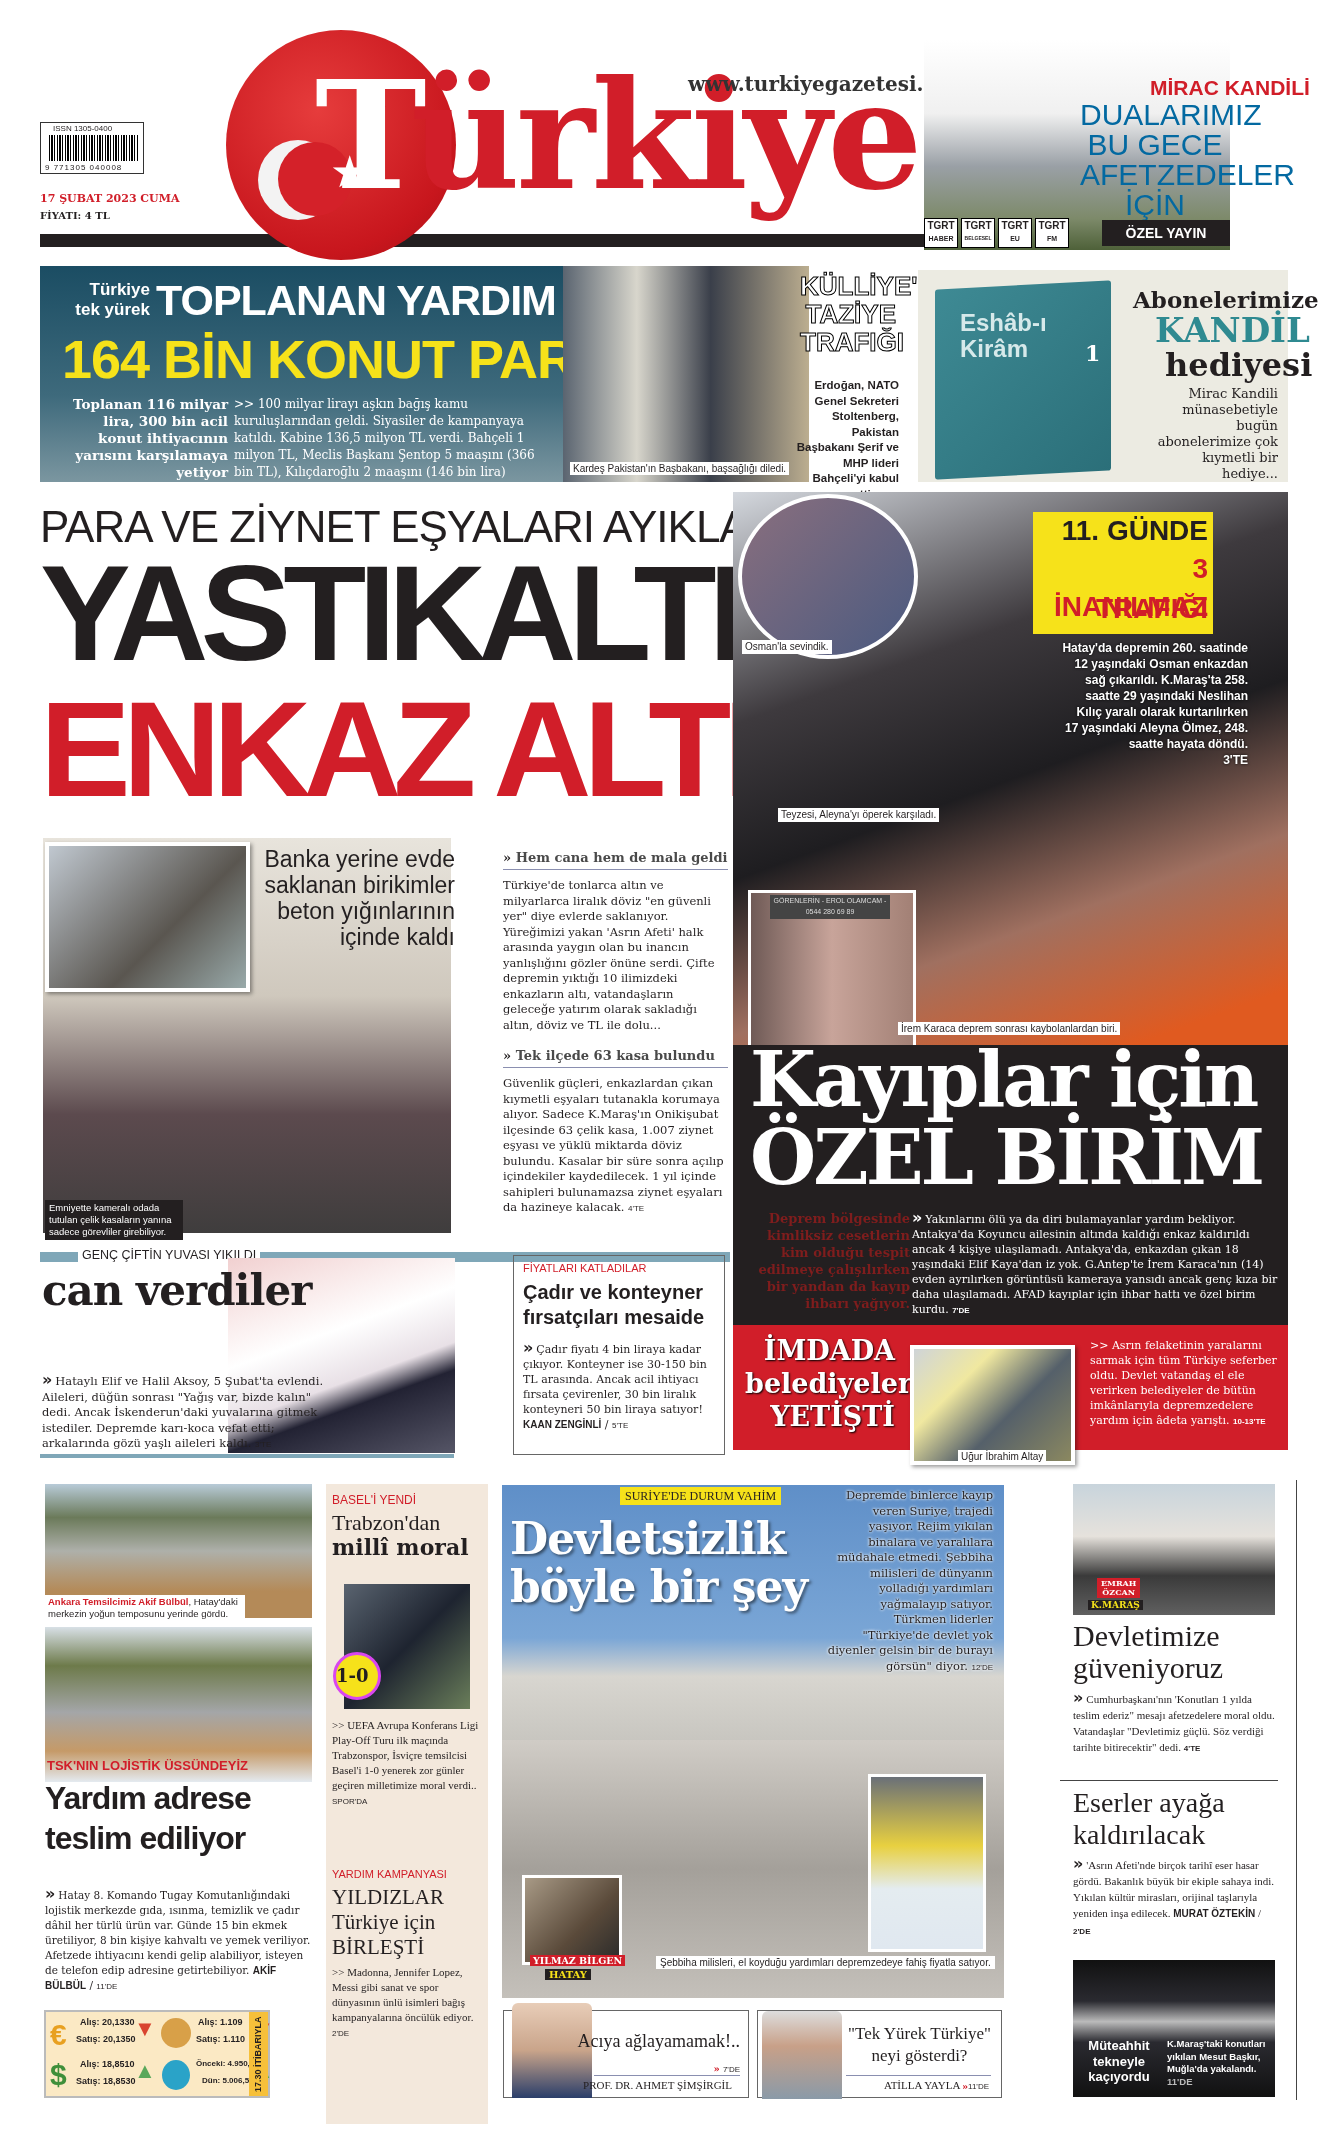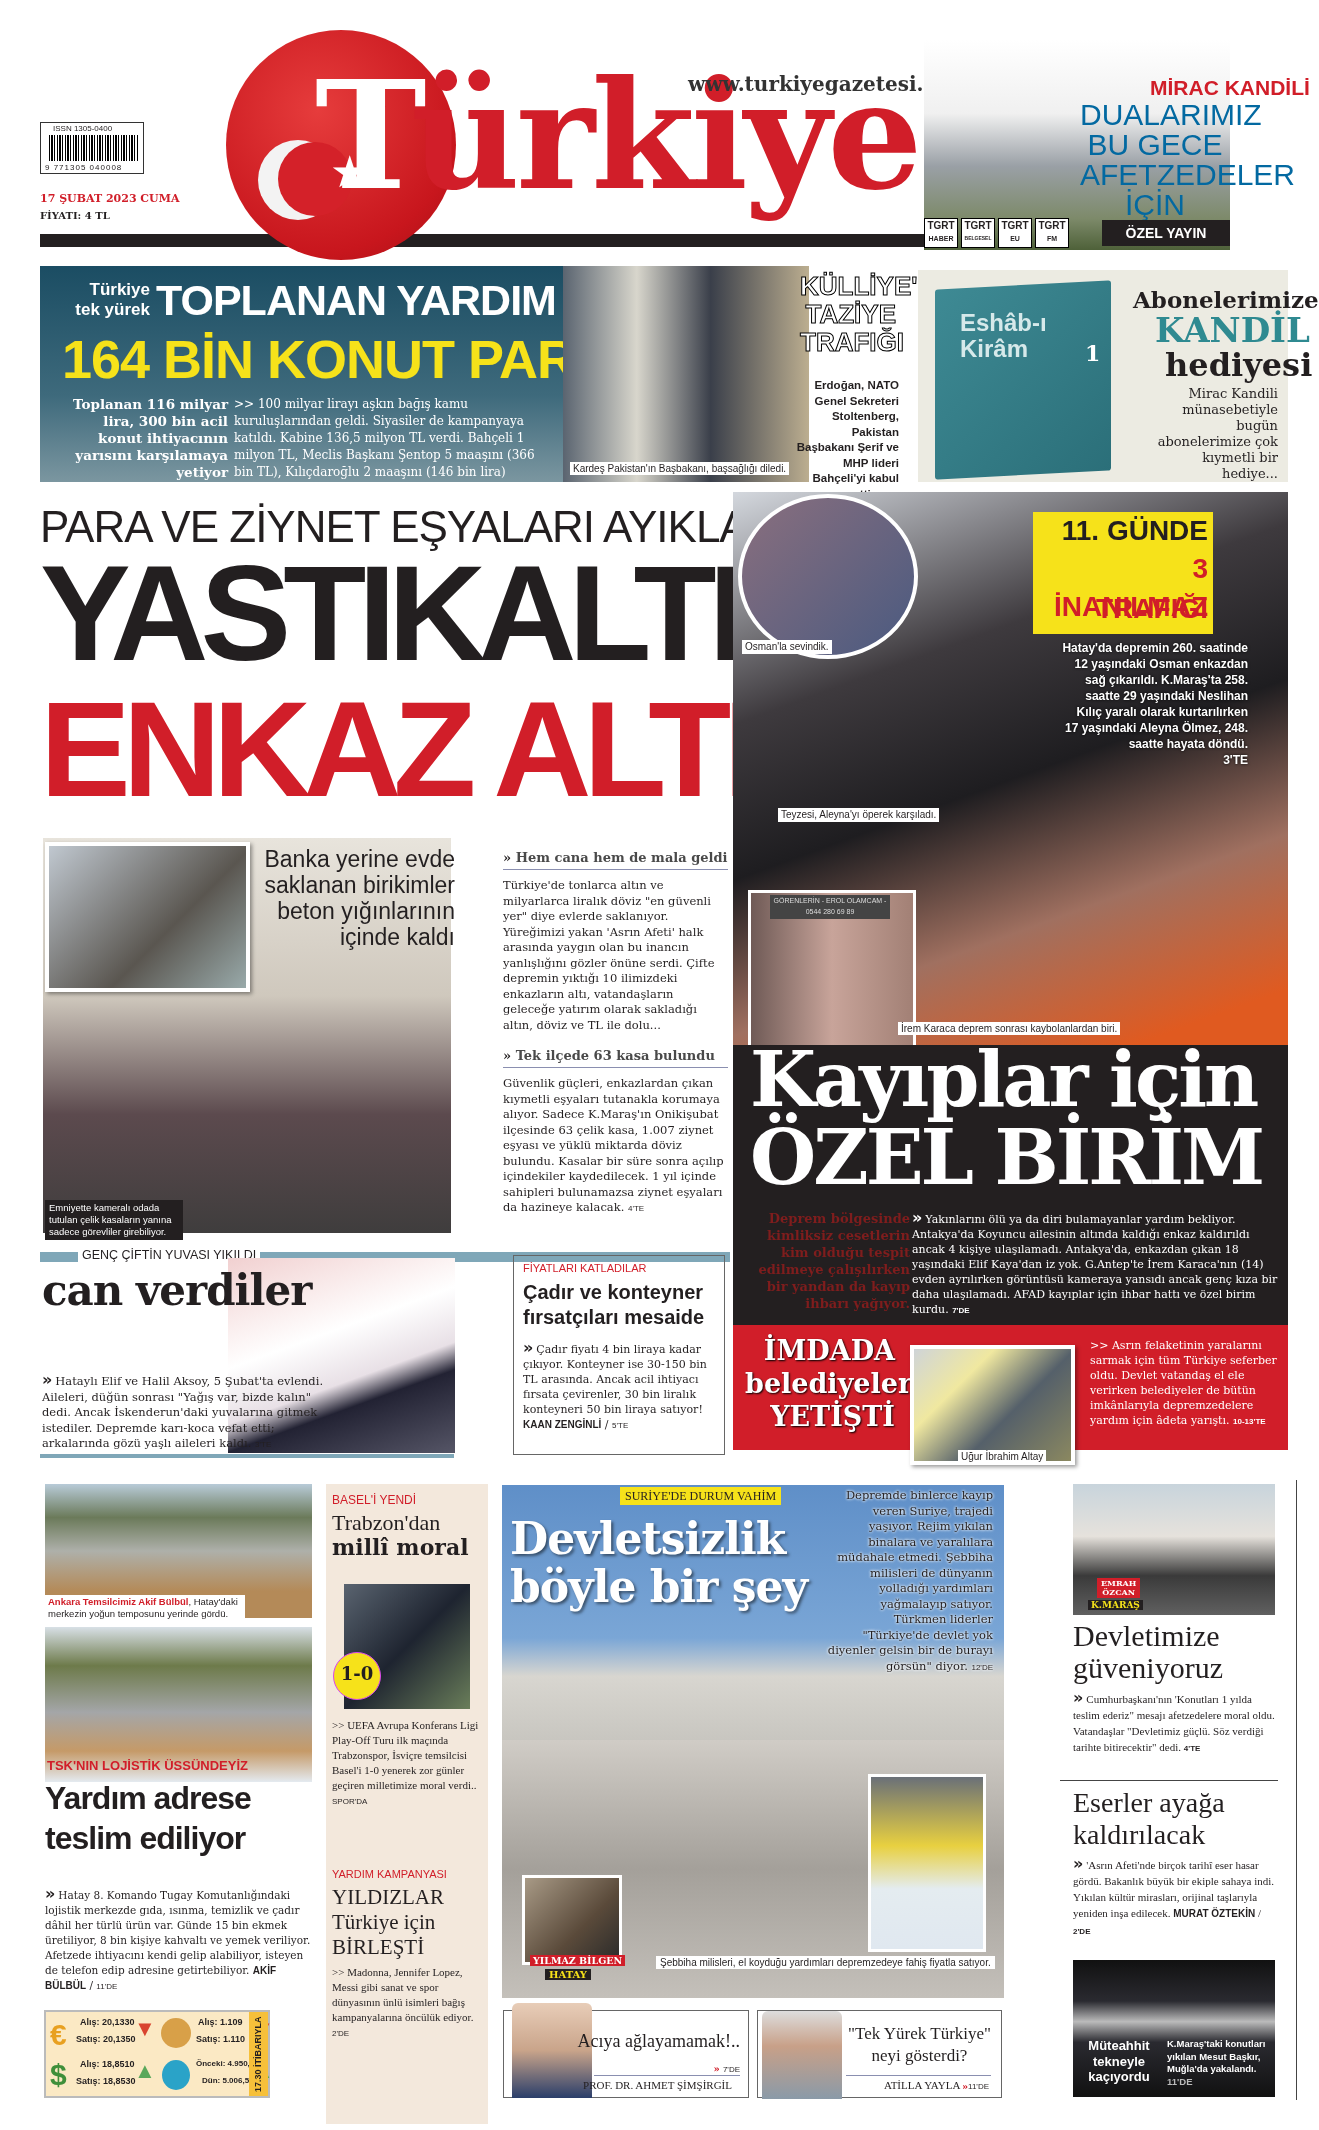--- a/index.html
+++ b/index.html
@@ -100,21 +100,21 @@
 #yardim-adrese{left:45px;top:1778px;font-size:32px;font-weight:bold;line-height:40px;letter-spacing:-1px}
 #tsk-body{left:45px;top:1886px;width:268px;font-size:10.5px;line-height:15px}
 #market{left:44px;top:2010px;width:226px;height:88px;background:#fbe9c4;border:2px solid #bbb}
 .mk{position:absolute;font-size:9px;font-family:"Liberation Sans",sans-serif;font-weight:bold}
 #market-side{left:249px;top:2012px;width:19px;height:84px;background:#f6c03a;font-size:9px;font-weight:bold;writing-mode:vertical-rl;transform:rotate(180deg);text-align:center;font-family:"Liberation Sans",sans-serif;line-height:19px}
 #sport-box{left:326px;top:1484px;width:162px;height:640px;background:#f3e8dc}
 #basel-kicker{left:332px;top:1493px;color:#d11e29;font-size:12px;font-family:"Liberation Sans",sans-serif}
 #trabzon1{left:332px;top:1510px;font-size:22px;line-height:26px;font-family:"Liberation Serif",serif}
 #trabzon2{left:332px;top:1534px;font-size:22px;line-height:26px;font-weight:bold}
 #sport-photo{left:344px;top:1584px;width:126px;height:125px;background:linear-gradient(135deg,#5a6470,#1e2430 50%,#6a7e5a)}
-#score{left:333px;top:1652px;width:48px;height:48px;border-radius:50%;background:#f6e21a;border:1px solid #d946ef;font-size:18px;font-weight:bold;text-align:center;line-height:42px;font-family:"DejaVu Serif",serif}
+#score{left:333px;top:1652px;width:48px;height:48px;border-radius:50%;background:#f6e21a;border:3px solid #d946ef;font-size:18px;font-weight:bold;text-align:left;line-height:42px;font-family:"DejaVu Serif",serif}
 #sport-body{left:332px;top:1718px;width:150px;font-size:11px;line-height:15px}
 #yk-kicker{left:332px;top:1868px;color:#d11e29;font-size:11px;font-family:"Liberation Sans",sans-serif}
 #yk-head{left:332px;top:1885px;font-size:21px;line-height:25px;font-family:"Liberation Serif",serif}
 #yk-body{left:332px;top:1965px;width:150px;font-size:11px;line-height:15px}
 
 #suriye-photo{left:502px;top:1485px;width:502px;height:255px;background:linear-gradient(180deg,#5f8fc8,#7aa6d6 60%,#d8d6d0 75%,#c8c6c0)}
 #suriye-photo2{left:502px;top:1740px;width:502px;height:258px;background:linear-gradient(180deg,#d0ccc6,#a4a09a 50%,#c4c0ba)}
 #suriye-kicker{left:620px;top:1487px;background:#f6e21a;font-size:12px;padding:0 5px;line-height:18px;font-family:"Liberation Serif",serif}
 #devlet1{left:510px;top:1515px;color:#fff;font-size:44px;font-weight:bold;line-height:48px;letter-spacing:-1px;text-shadow:2px 2px 3px rgba(0,0,0,.5)}
 #devlet2{left:510px;top:1563px;color:#fff;font-size:44px;font-weight:bold;line-height:48px;letter-spacing:-1px;text-shadow:2px 2px 3px rgba(0,0,0,.5)}

